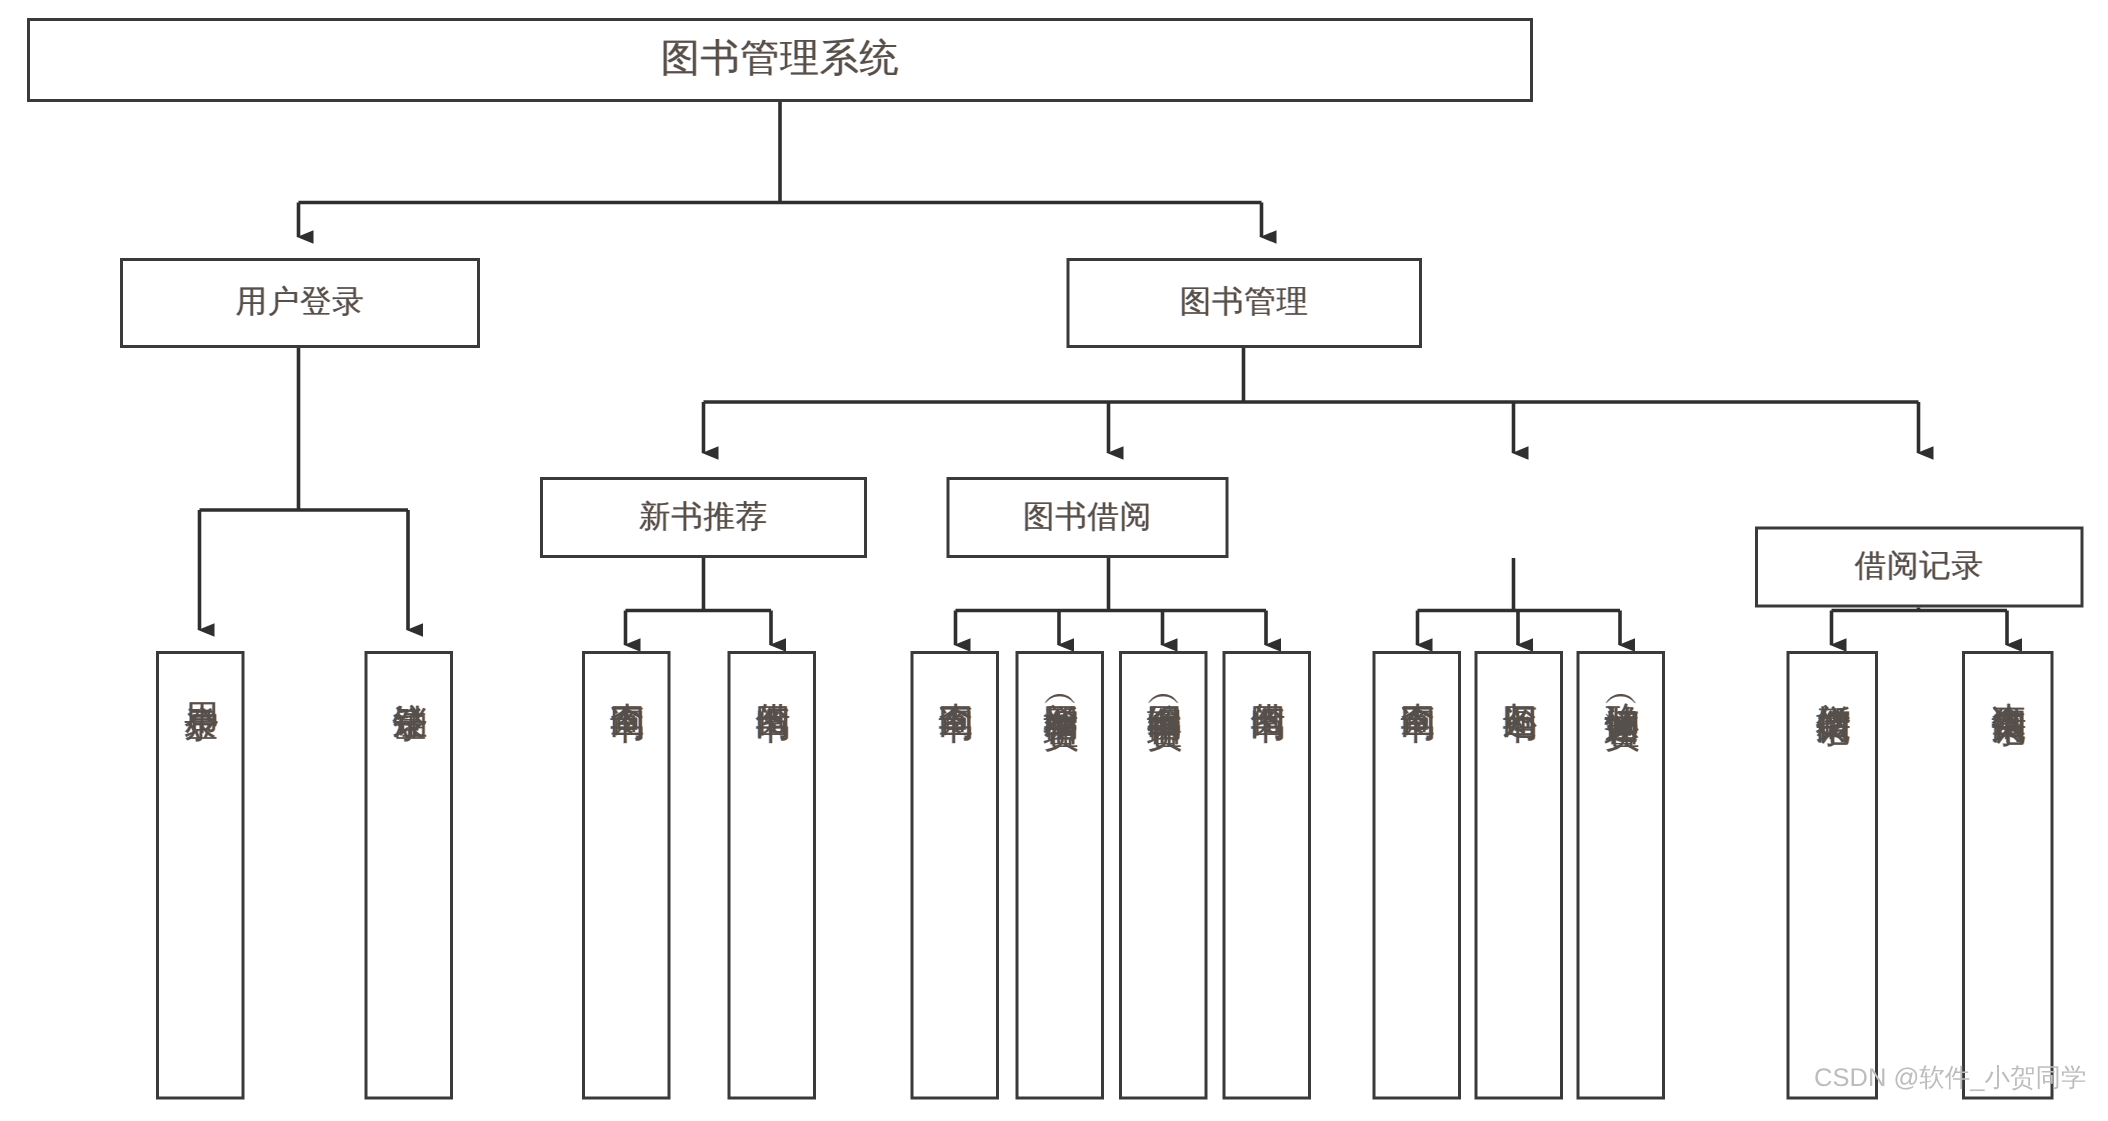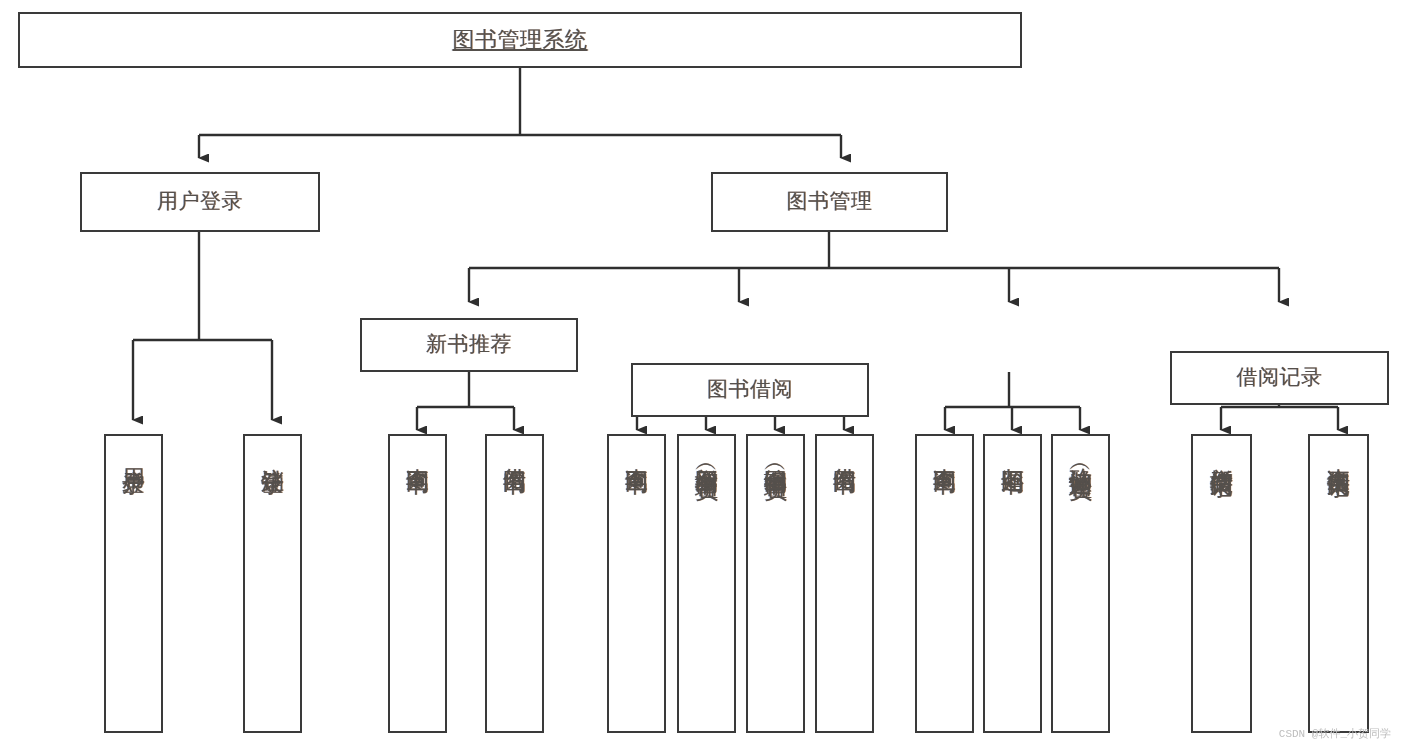--- a/index.html
+++ b/index.html
@@ -43,44 +43,43 @@
     letter-spacing: 0.5px;
     color: #55504c;
     text-shadow: 0.5px 0 0 rgba(190,120,60,0.55), -0.5px 0 0 rgba(90,130,200,0.45);
   }
   .node.horizontal .node-label {
     font-size: 21px;
     line-height: 1.2;
     white-space: nowrap;
   }
   .node.root .node-label {
-    font-size: 22px;
-    text-decoration: underline;
+    font-size: 26px;
   }
   .node.vertical {
     align-items: flex-start;
     padding-top: 14px;
   }
   .node.vertical .node-label {
     writing-mode: vertical-rl;
     text-orientation: upright;
     font-size: 23px;
     line-height: 1.08;
     letter-spacing: 1.5px;
     white-space: nowrap;
   }
   #watermark {
     position: absolute;
     right: 14px;
-    bottom: 6px;
-    font-size: 11px;
+    bottom: 17px;
+    font-size: 17px;
     color: #bdbdbd;
     white-space: nowrap;
     z-index: 5;
-    font-family: Liberation Mono, monospace;
+    font-family: Liberation Sans, sans-serif;
   }
 </style>
 </head>
 <body>
 
 <div id="diagram-root">
 
   <svg id="edge-layer" viewBox="0 0 1405 747" xmlns="http://www.w3.org/2000/svg">
     <defs>
       <marker id="arrowhead" markerWidth="9" markerHeight="11" refX="4.5" refY="10" orient="auto" markerUnits="userSpaceOnUse">
@@ -139,21 +138,21 @@
   <div class="node horizontal" style="left:80px; top:172px; width:240px; height:60px;">
     <span class="node-label">用户登录</span>
   </div>
   <div class="node horizontal" style="left:360px; top:318px; width:218px; height:54px;">
     <span class="node-label">新书推荐</span>
   </div>
 
   <div class="node horizontal" style="left:711px; top:172px; width:237px; height:60px;">
     <span class="node-label">图书管理</span>
   </div>
-  <div class="node horizontal" style="left:631px; top:318px; width:238px; height:54px;margin-top:45px;">
+  <div class="node horizontal" style="left:631px; top:318px; width:188px; height:54px;">
     <span class="node-label">图书借阅</span>
   </div>
   <div class="node horizontal" style="left:1170px; top:318px; width:219px; height:54px;margin-top:33px;">
     <span class="node-label">借阅记录</span>
   </div>
 
   <div class="node vertical" style="left:104px; top:434px; width:59px; height:299px;">
     <span class="node-label">用户登录</span>
   </div>
   <div class="node vertical" style="left:243px; top:434px; width:59px; height:299px;">

